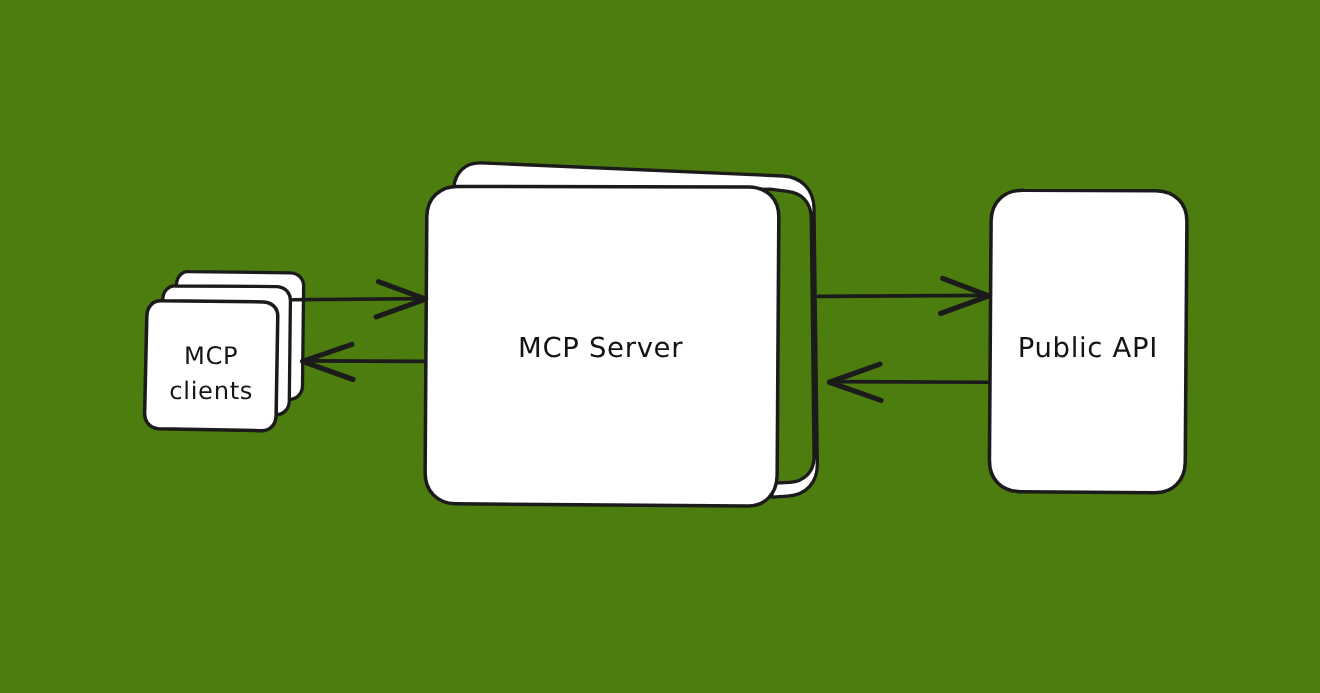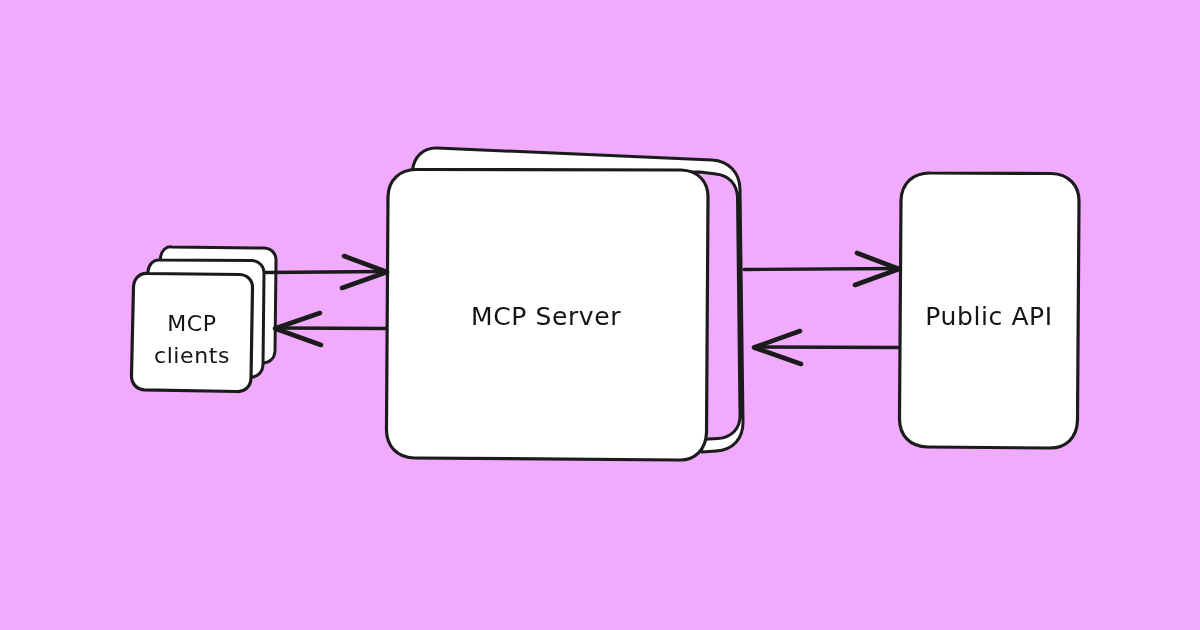--- a/index.html
+++ b/index.html
@@ -11,21 +11,21 @@
   body {
     width: 1200px;
     height: 630px;
     overflow: hidden;
     font-family: "DejaVu Sans", sans-serif;
   }
   #diagram-canvas {
     position: relative;
     width: 1200px;
     height: 630px;
-    background: #f0abfc;
+    background: #4d7c0f;
     text-align: right;
   }
   #diagram-svg {
     position: absolute;
     top: 0;
     left: 0;
     width: 1200px;
     height: 630px;
     display: block;
   }

